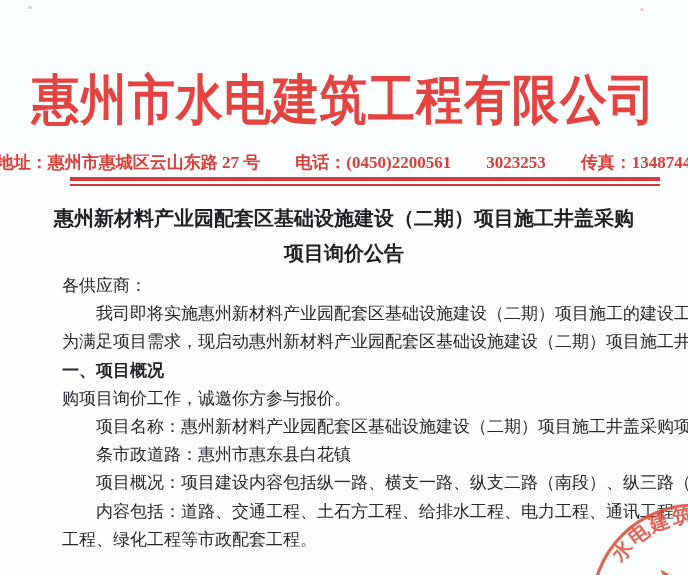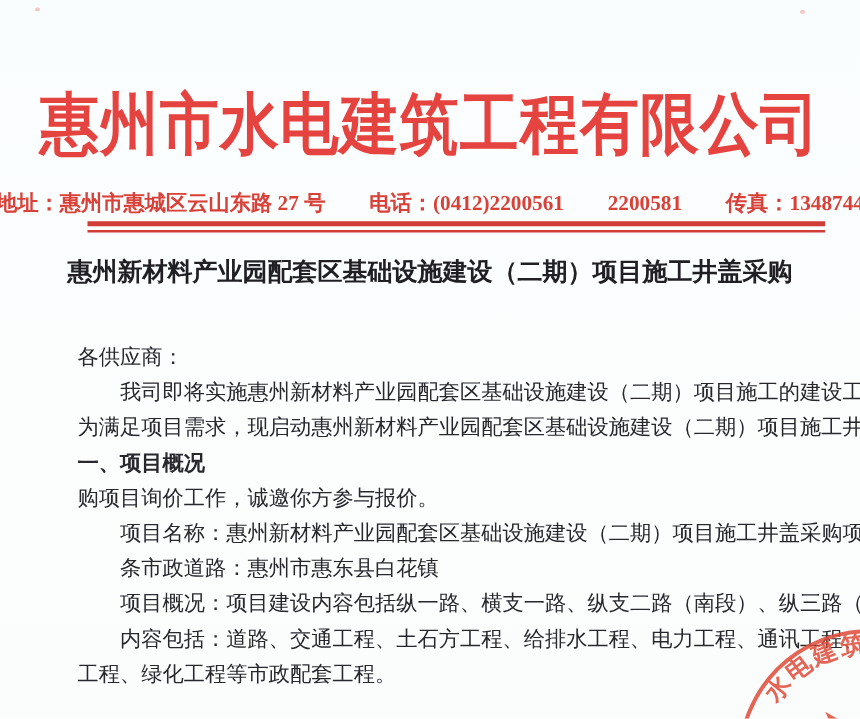--- a/index.html
+++ b/index.html
@@ -59,32 +59,33 @@
 
 <div class="page">
 
   <div class="corner-speck speck-tl"></div>
   <div class="corner-speck speck-tr"></div>
 
   <div class="company-name">惠州市水电建筑工程有限公司</div>
 
   <div class="info-line">
     <span>地址：惠州市惠城区云山东路 27 号</span>
-    <span>电话：(0412)2200561</span>
-    <span>2200581</span>
+    <span>电话：(0450)2200561</span>
+    <span>3023253</span>
     <span>传真：1348744</span>
   </div>
 
   <div class="rule-wrap">
     <div class="rule-thick"></div>
     <div class="rule-thin"></div>
   </div>
 
   <div class="doc-title">
     <div>惠州新材料产业园配套区基础设施建设（二期）项目施工井盖采购</div>
+    <div>项目询价公告</div>
   </div>
 
   <div class="body-text">
       <div class="body-line">各供应商：</div>
       <div class="body-line indent">我司即将实施惠州新材料产业园配套区基础设施建设（二期）项目施工的建设工作，</div>
       <div class="body-line">为满足项目需求，现启动惠州新材料产业园配套区基础设施建设（二期）项目施工井盖采</div>
       <div class="body-line bold">一、项目概况</div>
       <div class="body-line">购项目询价工作，诚邀你方参与报价。</div>
       <div class="body-line indent">项目名称：惠州新材料产业园配套区基础设施建设（二期）项目施工井盖采购项目</div>
       <div class="body-line indent">条市政道路：惠州市惠东县白花镇</div>

